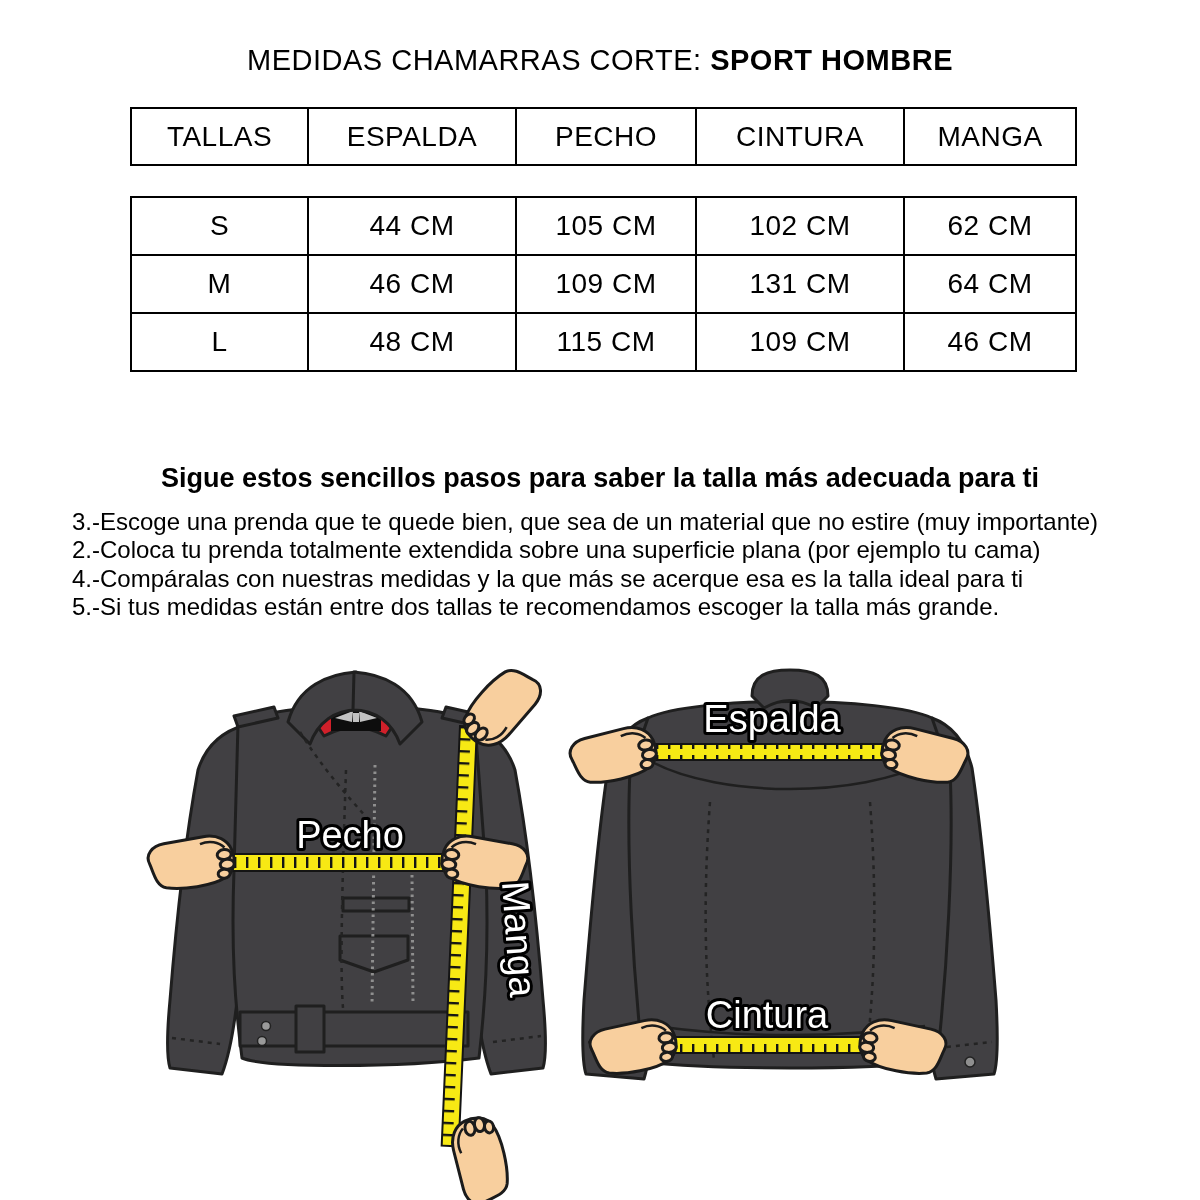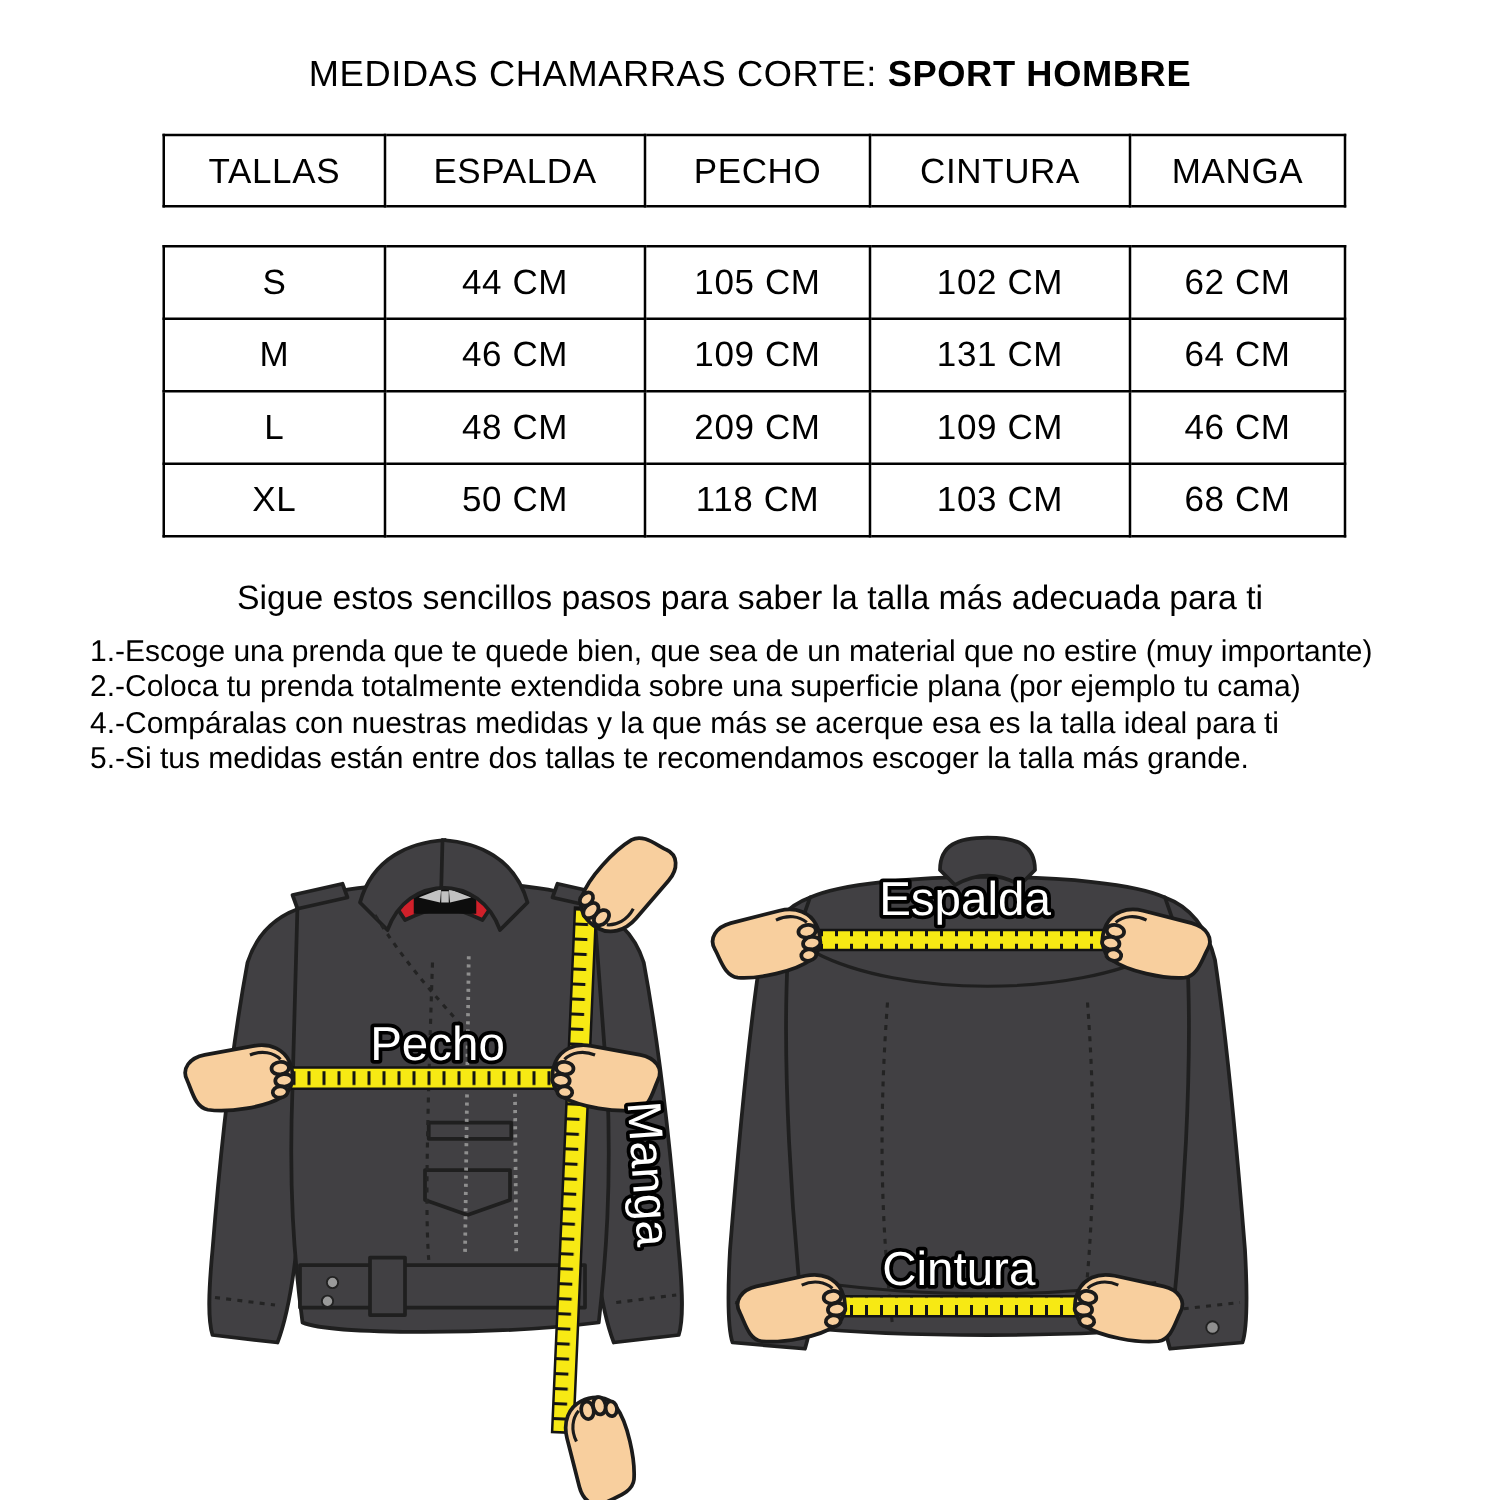--- a/index.html
+++ b/index.html
@@ -9,21 +9,21 @@
          font-size:29px;letter-spacing:.5px;white-space:pre;}
   .title b{font-weight:700;}
   table{border-collapse:collapse;table-layout:fixed;position:absolute;background:#fff;}
   td{border:2px solid #000;text-align:center;vertical-align:middle;
      font-size:28px;padding:0;letter-spacing:.5px;margin-left:12px;}
   .hdr-table{left:130px;top:107px;width:945px;}
   .hdr-table td{height:55px;}
   .body-table{left:130px;top:196px;width:945px;}
   .body-table td{height:56px;}
   .guide-heading{position:absolute;top:463px;left:0;width:1200px;text-align:center;
-                 font-weight:400;font-size:27px;}
+                 font-weight:700;font-size:27px;}
   .steps{position:absolute;left:72px;top:508px;font-size:24px;line-height:28.4px;white-space:nowrap;}
   .ill{position:absolute;}
   svg{overflow:visible;display:block;}
   .ill-label{font-family:"Liberation Sans","DejaVu Sans",sans-serif;font-size:38px;
              fill:#ffffff;stroke:#000000;stroke-width:6px;paint-order:stroke;stroke-linejoin:round;}
   .seam{fill:none;stroke:#1f1f1f;stroke-width:2.5;}
   .seam-dash{fill:none;stroke:#232323;stroke-width:2.5;stroke-dasharray:4 5;}
   .seam-dot{fill:none;stroke:#8f8f8f;stroke-width:3;stroke-dasharray:2.5 4;}
 </style>
 </head>
@@ -71,38 +71,31 @@
     <tr>
       <td>M</td>
       <td>46 CM</td>
       <td>109 CM</td>
       <td>131 CM</td>
       <td>64 CM</td>
     </tr>
     <tr>
       <td>L</td>
       <td>48 CM</td>
-      <td>209 CM</td>
+      <td>115 CM</td>
       <td>109 CM</td>
       <td>46 CM</td>
-    </tr>
-    <tr>
-      <td>XL</td>
-      <td>50 CM</td>
-      <td>118 CM</td>
-      <td>103 CM</td>
-      <td>68 CM</td>
     </tr>
   </tbody>
     </table>
 
   <div class="guide-heading">Sigue estos sencillos pasos para saber la talla más adecuada para ti</div>
 
   <div class="steps">
-    <div>1.-Escoge una prenda que te quede bien, que sea de un material que no estire (muy importante)</div>
+    <div>3.-Escoge una prenda que te quede bien, que sea de un material que no estire (muy importante)</div>
     <div>2.-Coloca tu prenda totalmente extendida sobre una superficie plana (por ejemplo tu cama)</div>
     <div>4.-Compáralas con nuestras medidas y la que más se acerque esa es la talla ideal para ti</div>
     <div>5.-Si tus medidas están entre dos tallas te recomendamos escoger la talla más grande.</div>
   </div>
 
   <div class="ill" style="left:150px;top:670px;width:420px;height:530px;">
   <svg viewBox="0 0 420 530" width="420" height="530">
     <defs>
       <pattern id="ticksH" patternUnits="userSpaceOnUse" width="12" height="17">
         <rect width="12" height="17" fill="#f7e914"></rect>

